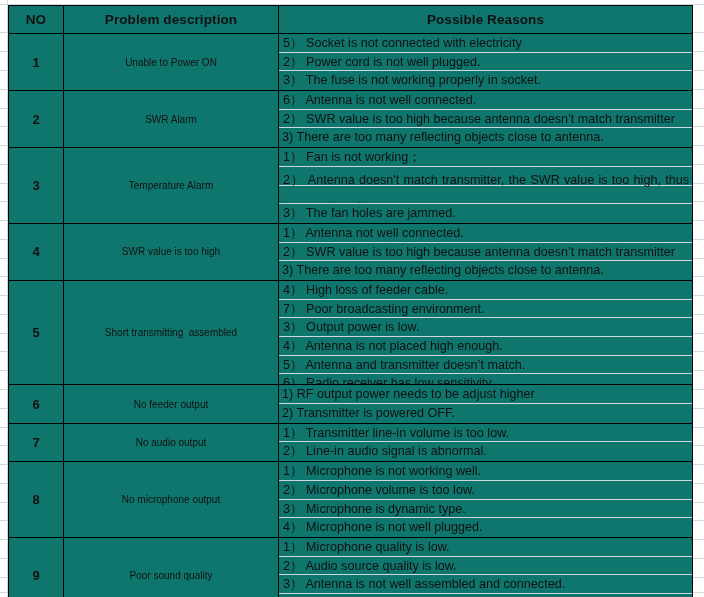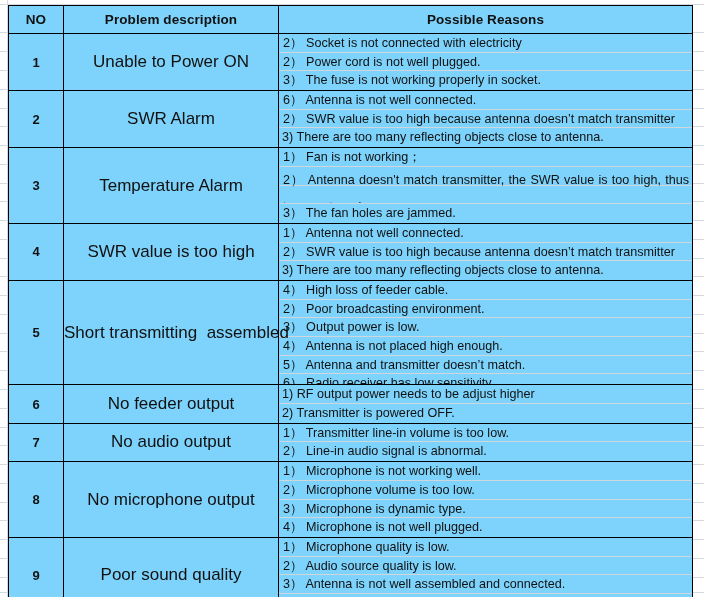--- a/index.html
+++ b/index.html
@@ -48,21 +48,21 @@
   table.grid {
     border-collapse: collapse;
     table-layout: fixed;
     width: 684px;
     background: #ffffff;
   }
   table.grid td, table.grid th {
     border: 1.6px solid #000000;
     padding: 0;
     vertical-align: middle;
-    background: #7dd3fc;
+    background: #0f766e;
   }
 
   col.c-no    { width: 55px; }
   col.c-prob  { width: 215px; }
   col.c-reas  { width: 414px; }
 
   
   thead th {
     height: 27px;
     font-size: 13.5px;
@@ -73,21 +73,21 @@
 
   
   td.no-cell {
     text-align: center;
     font-size: 13px;
     font-weight: bold;
   }
   
   td.prob-cell {
     text-align: center;
-    font-size: 17px;
+    font-size: 10px;
     font-weight: normal;
     padding: 0 4px;
     white-space: pre;
   }
   
   td.reas-cell {
     vertical-align: top;
     padding: 0;
   }
   .reasons {
@@ -182,21 +182,21 @@
           <th>Possible Reasons</th>
         </tr>
       </thead>
       <tbody>
 
         <tr>
           <td class="no-cell">1</td>
           <td class="prob-cell">Unable to Power ON</td>
           <td class="reas-cell">
             <span class="reasons">
-              <span class="reason-line">2） Socket is not connected with electricity</span>
+              <span class="reason-line">5） Socket is not connected with electricity</span>
               <span class="reason-line">2） Power cord is not well plugged.</span>
               <span class="reason-line">3） The fuse is not working properly in socket.</span>
             </span>
           </td>
         </tr>
 
         <tr>
           <td class="no-cell">2</td>
           <td class="prob-cell">SWR Alarm</td>
           <td class="reas-cell">
@@ -231,21 +231,21 @@
             </span>
           </td>
         </tr>
 
         <tr>
           <td class="no-cell">5</td>
           <td class="prob-cell">Short transmitting  assembled</td>
           <td class="reas-cell">
             <span class="reasons">
               <span class="reason-line">4） High loss of feeder cable.</span>
-              <span class="reason-line">2） Poor broadcasting environment.</span>
+              <span class="reason-line">7） Poor broadcasting environment.</span>
               <span class="reason-line">3） Output power is low.</span>
               <span class="reason-line">4） Antenna is not placed high enough.</span>
               <span class="reason-line">5） Antenna and transmitter doesn’t match.</span>
               <span class="reason-line clipped">6） Radio receiver has low sensitivity.</span>
             </span>
           </td>
         </tr>
 
         <tr>
           <td class="no-cell">6</td>

